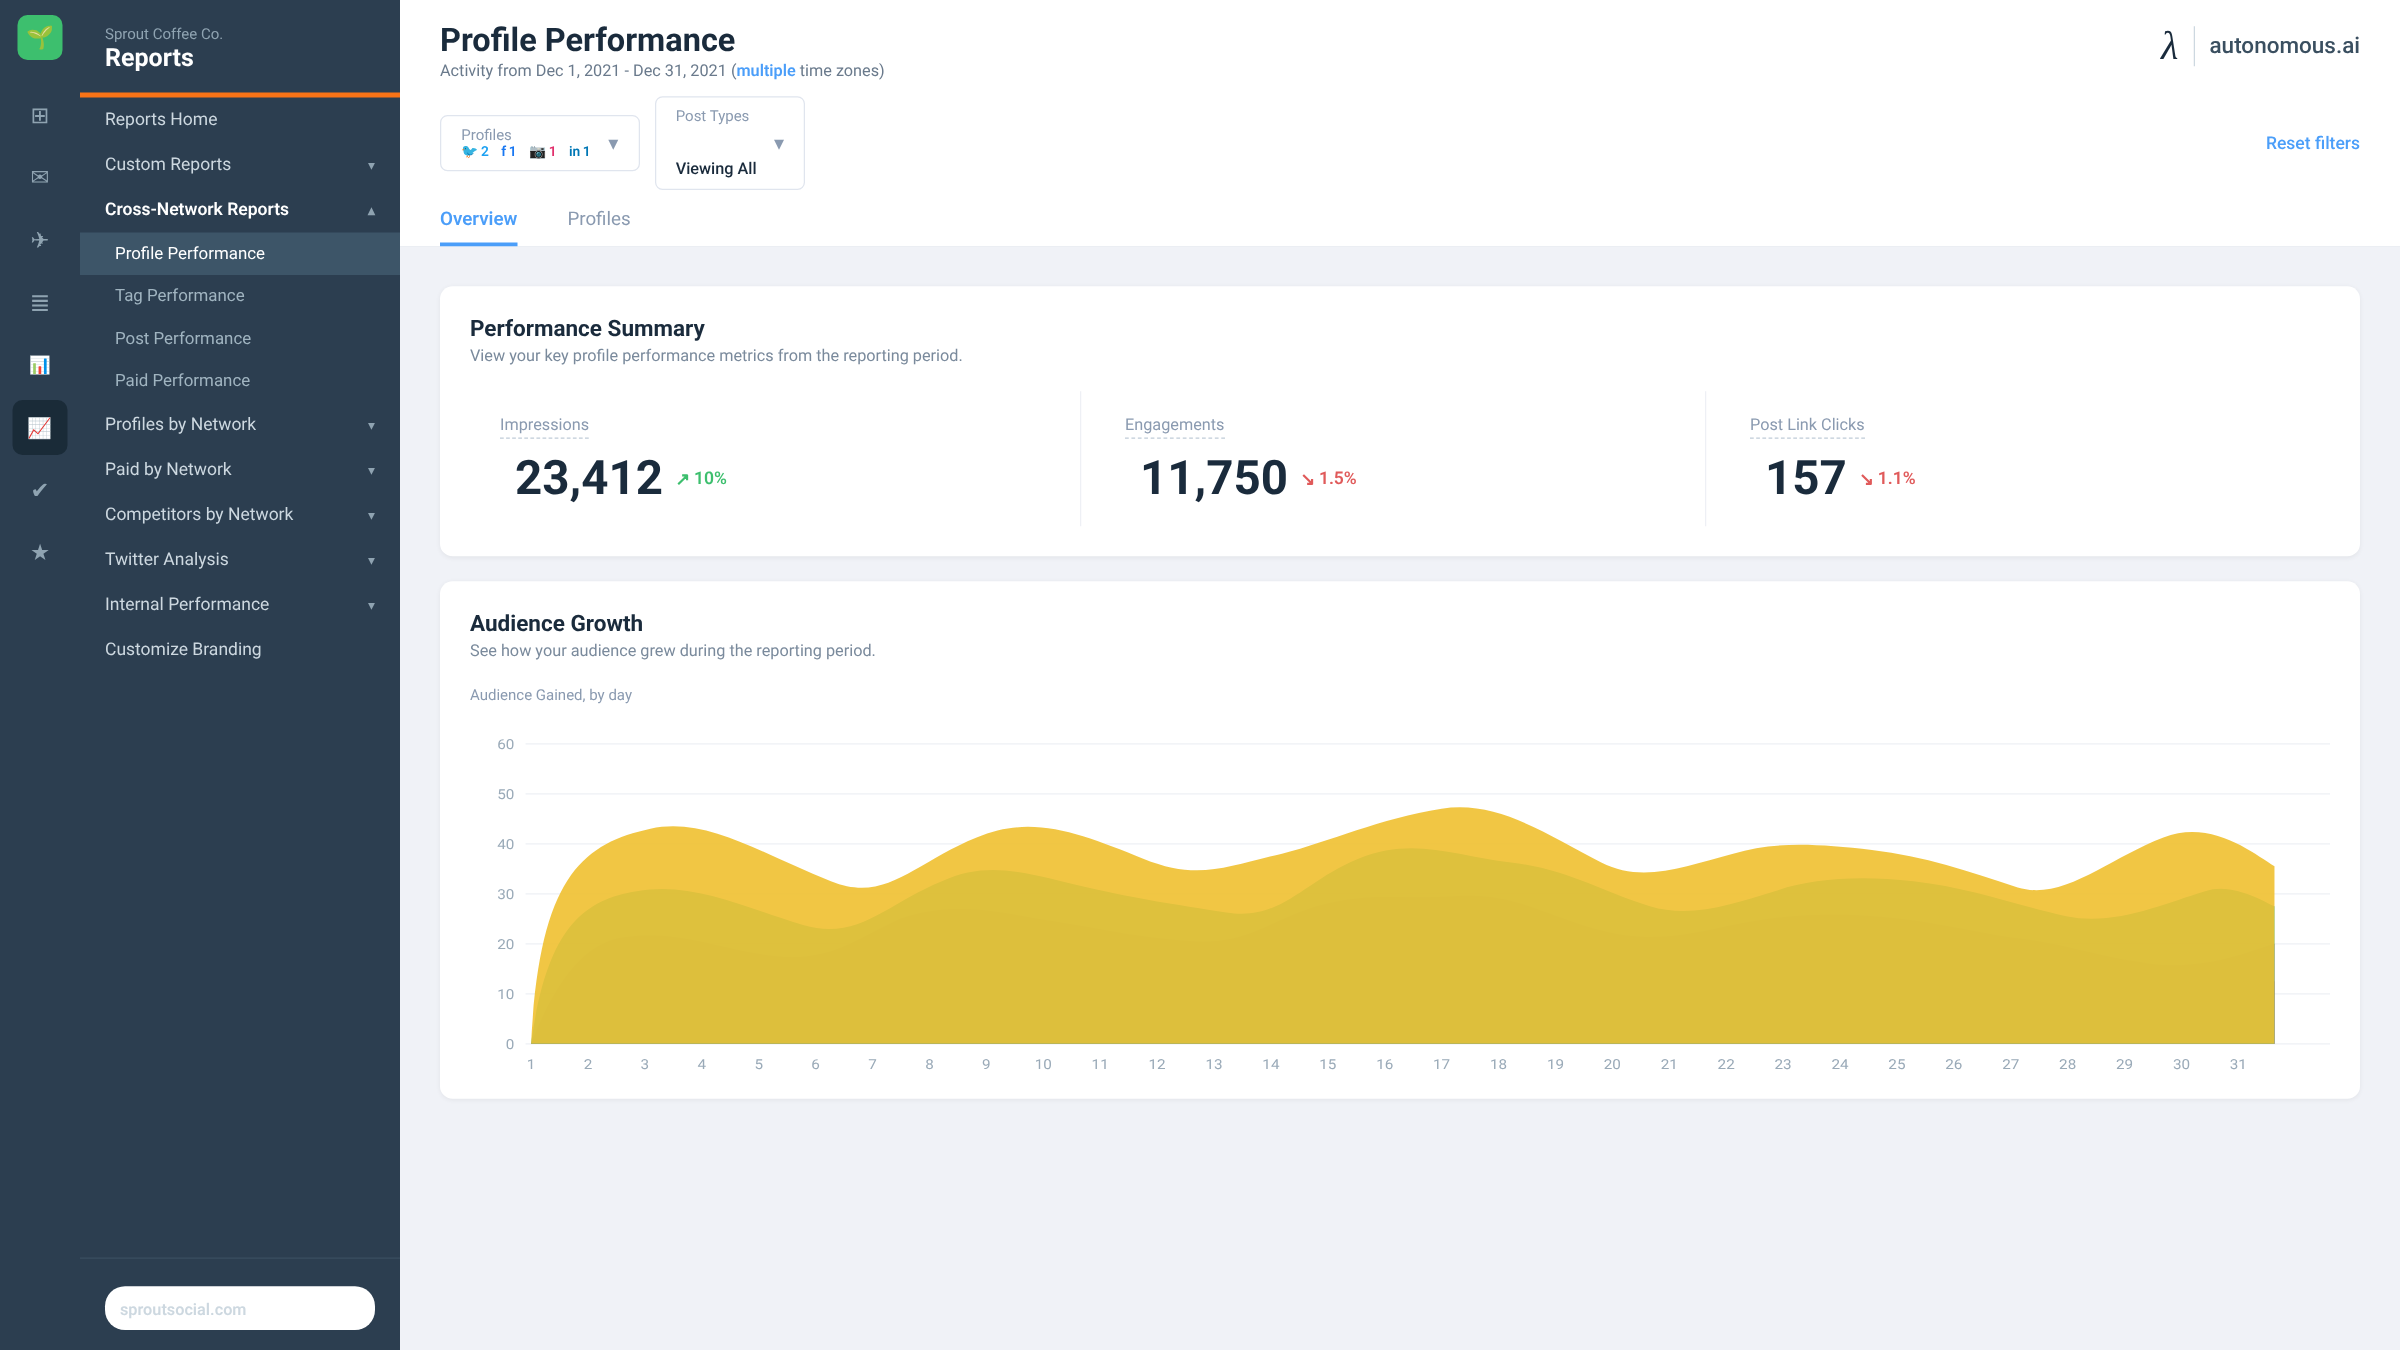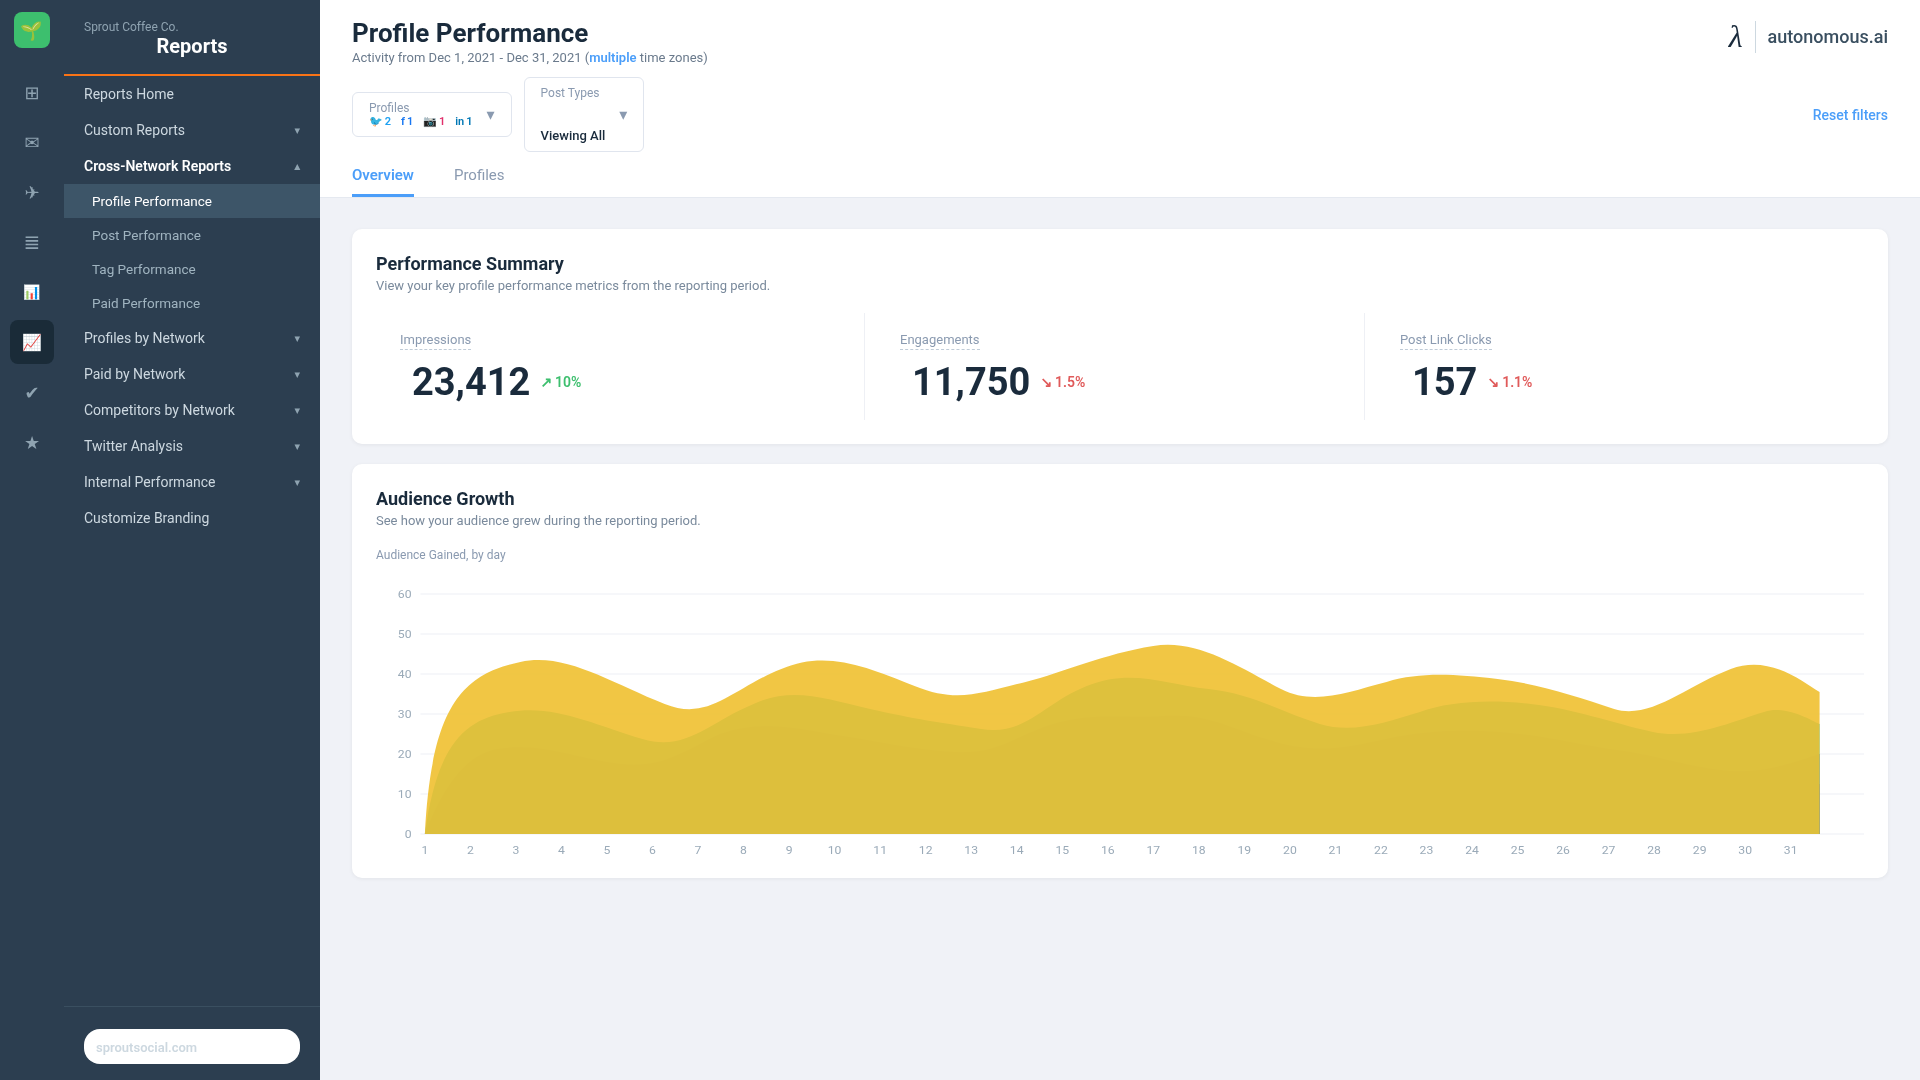--- a/index.html
+++ b/index.html
@@ -33,24 +33,24 @@
       width: 256px;
       background: #2c3e50;
       color: #cdd8e0;
       display: flex;
       flex-direction: column;
       flex-shrink: 0;
       overflow-y: auto;
     }
     .nav-header {
       padding: 20px 20px 16px;
-      border-bottom: 2px solid #f97316;
+      border-bottom: 4px solid #f97316;
     }
     .nav-header .company { font-size: 12px; color: #8fa3b1; }
-    .nav-header .section-title { font-size: 20px; font-weight: 700; color: white; text-align: center; }
+    .nav-header .section-title { font-size: 20px; font-weight: 700; color: white; }
 
     .nav-item {
       display: flex; align-items: center; justify-content: space-between;
       padding: 10px 20px; cursor: pointer; font-size: 14px; color: #cdd8e0;
     }
     .nav-subitem {
       padding: 9px 20px 9px 28px; cursor: pointer; font-size: 13.5px; color: #a0b4c0;
     }
     .nav-subitem.active { color: white; background: #3d5568; }
     .chevron { font-size: 11px; color: #8fa3b1; }
@@ -182,24 +182,24 @@
 
   <div class="nav-item" style="color:white; font-weight:600;">
     <span>Cross-Network Reports</span>
     <span class="chevron">▴</span>
   </div>
 
   <div class="nav-subitem active">
     <span>Profile Performance</span>
   </div>
   <div class="nav-subitem">
+    <span>Tag Performance</span>
+  </div>
+  <div class="nav-subitem">
     <span>Post Performance</span>
-  </div>
-  <div class="nav-subitem">
-    <span>Tag Performance</span>
   </div>
   <div class="nav-subitem">
     <span>Paid Performance</span>
   </div>
 
   <div class="nav-item">
     <span>Profiles by Network</span>
     <span class="chevron">▾</span>
   </div>
 

